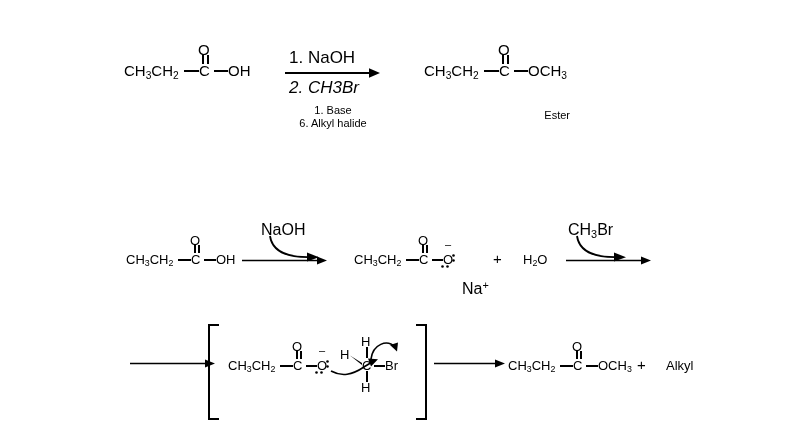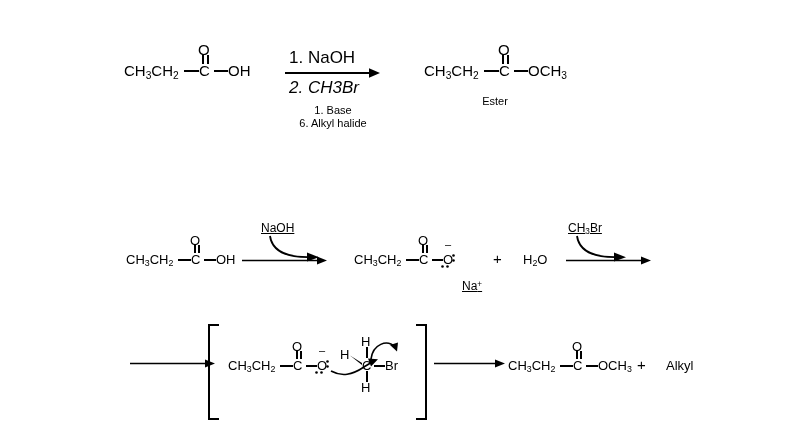--- a/index.html
+++ b/index.html
@@ -13,21 +13,21 @@
   }
   .stage{position:absolute;left:0;top:0;width:800px;height:442px;}
   .abs{position:absolute;}
   .formula{
     font-family:"Liberation Sans", sans-serif;
     white-space:nowrap;
     line-height:1;
   }
   .f15{font-size:15px;}
   .f13{font-size:13px;}
-  .f12{font-size:12px;text-decoration:underline;}
+  .f12{font-size:16px;}
   .f11{font-size:11px;}
   .f17{font-size:17px;}
   sub{font-size:.68em;vertical-align:-.28em;}
   sup{font-size:.68em;vertical-align:.42em;}
   .caption{
     font-family:"Liberation Sans", sans-serif;
     font-size:11px;
     white-space:nowrap;
     text-align:center;
   }
@@ -93,21 +93,21 @@
   </div>
   <div class="abs formula f15" style="left:498px;top:42px;">
     <span>O</span>
   </div>
   <div class="bond vbond abs" style="left:502px;top:55px;height:9px;"></div>
   <div class="bond vbond abs" style="left:507px;top:55px;height:9px;"></div>
   <div class="bond hbond abs" style="left:514px;top:70px;width:14px;"></div>
   <div class="abs formula f15" style="left:528px;top:63px;">
     <span>OCH<sub>3</sub></span>
   </div>
-  <div class="abs caption" style="left:420px;top:95px;width:150px;">
+  <div class="abs caption" style="left:420px;top:109px;width:150px;text-align:right;">
     <span>Ester</span>
   </div>
 
   <div class="abs formula f13" style="left:126px;top:253px;">
     <span>CH<sub>3</sub>CH<sub>2</sub></span>
   </div>
   <div class="bond hbond abs" style="left:178px;top:259px;width:13px;"></div>
   <div class="abs formula f13" style="left:191px;top:253px;">
     <span>C</span>
   </div>

